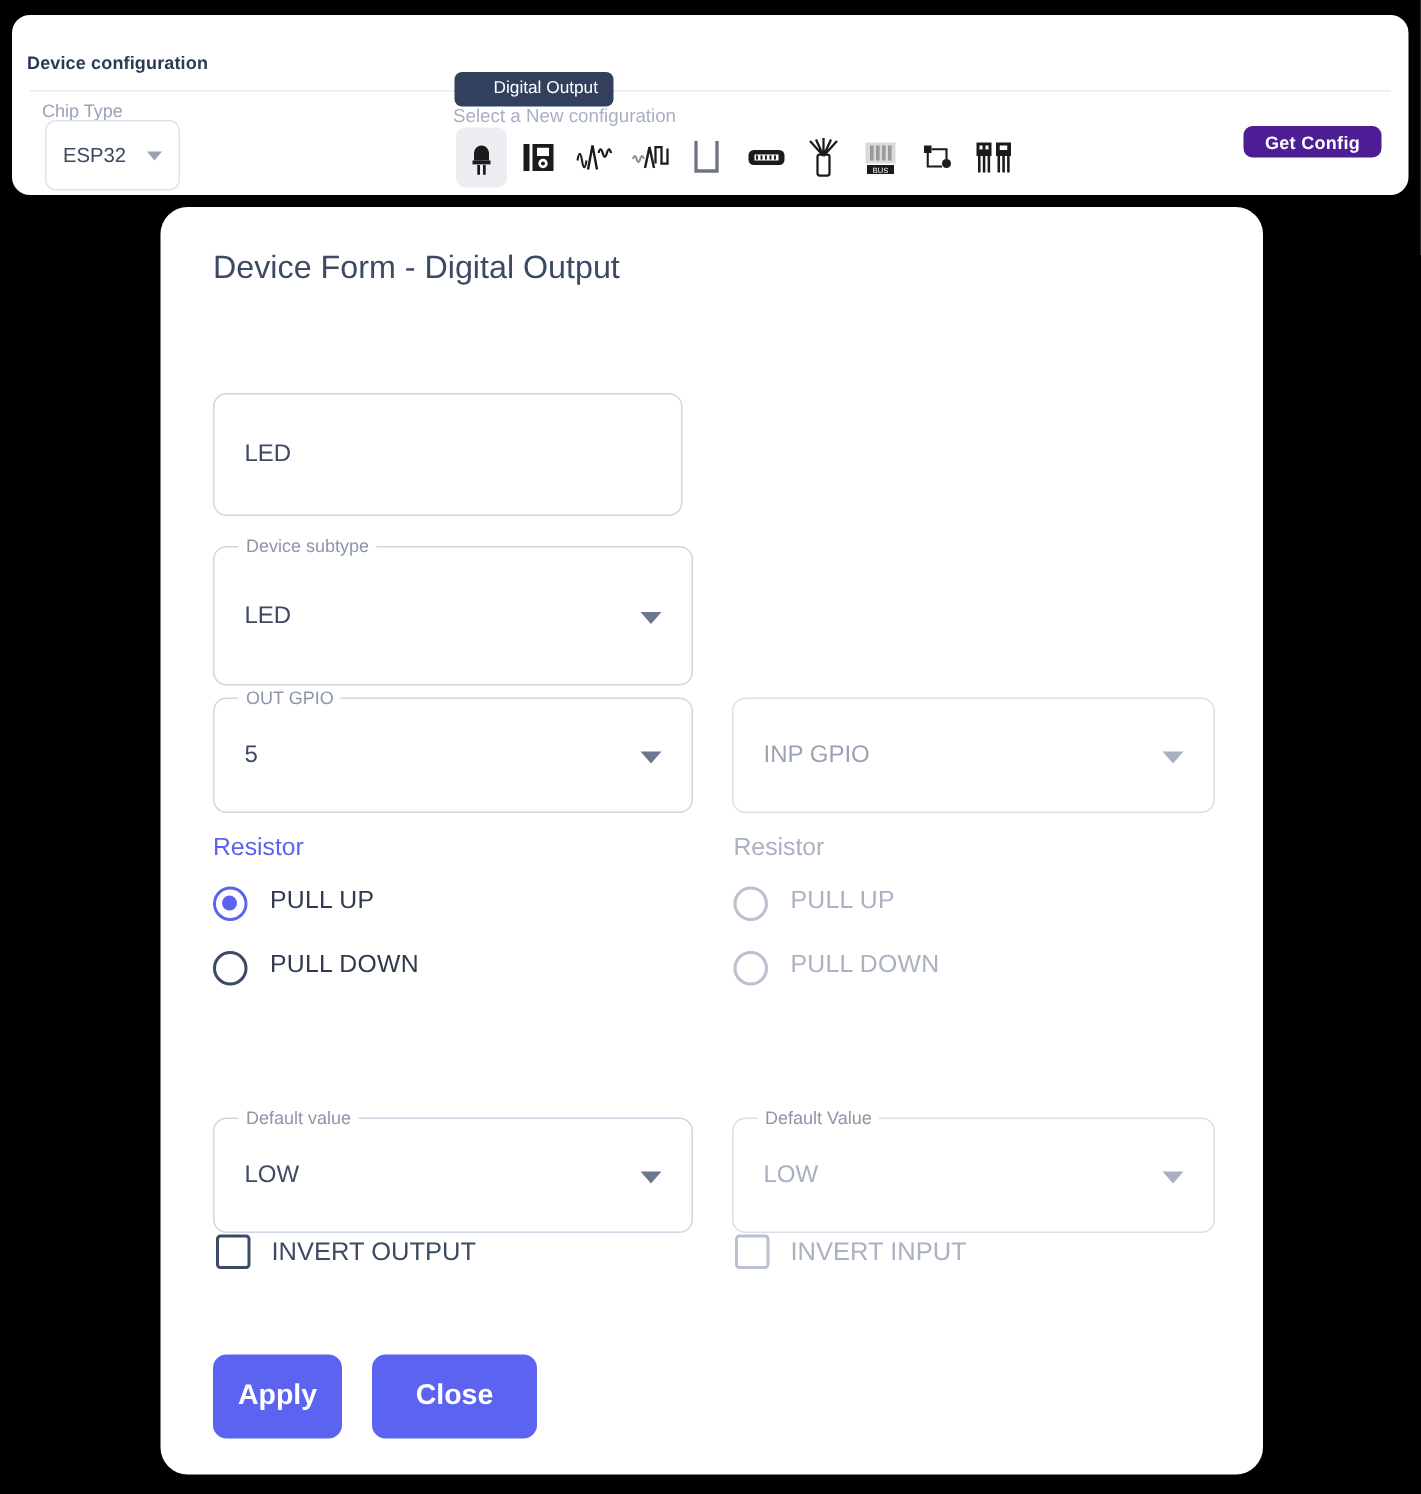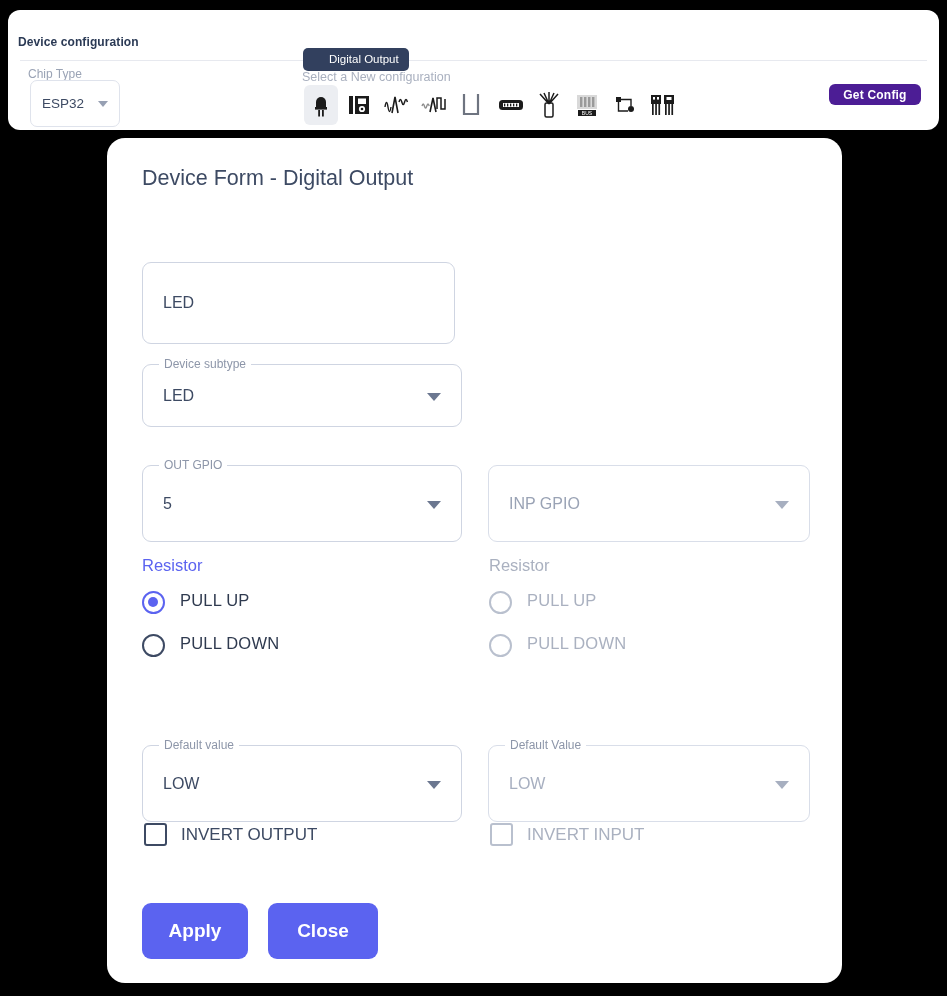--- a/index.html
+++ b/index.html
@@ -219,21 +219,21 @@
     background: #5b63f0;
     color: #ffffff;
     border: none;
     border-radius: 9px;
     font-family: "Liberation Sans", sans-serif;
     font-size: 19px;
     font-weight: bold;
     cursor: pointer;
     height: 56px;
   }
-  .btn.apply { width: 106px; }
+  .btn.apply { width: 86px; }
   .btn.close { width: 110px; }
 </style>
 </head>
 <body>
 
 <div class="page">
 
   <div class="top-card">
 
     <div class="top-title">Device configuration</div>
@@ -376,21 +376,21 @@
   <div class="dialog">
 
     <div class="dialog-title">Device Form - Digital Output</div>
 
     <div class="form">
 
       <div class="field" style="left:35px; top:110px; width:313px; height:82px;">
         <span class="fval">LED</span>
       </div>
 
-      <div class="field" style="left:35px; top:212px; width:320px; height:63px;">
+      <div class="field" style="left:35px; top:212px; width:320px; height:93px;">
         <span class="flabel">Device subtype</span>
         <span class="fval">LED</span>
         <span class="caret"></span>
       </div>
 
       <div class="chk-row" style="left:488px; top:368px;">
         <span class="chk-box"></span>
         <span class="chk-label">Button Enable</span>
       </div>
 

